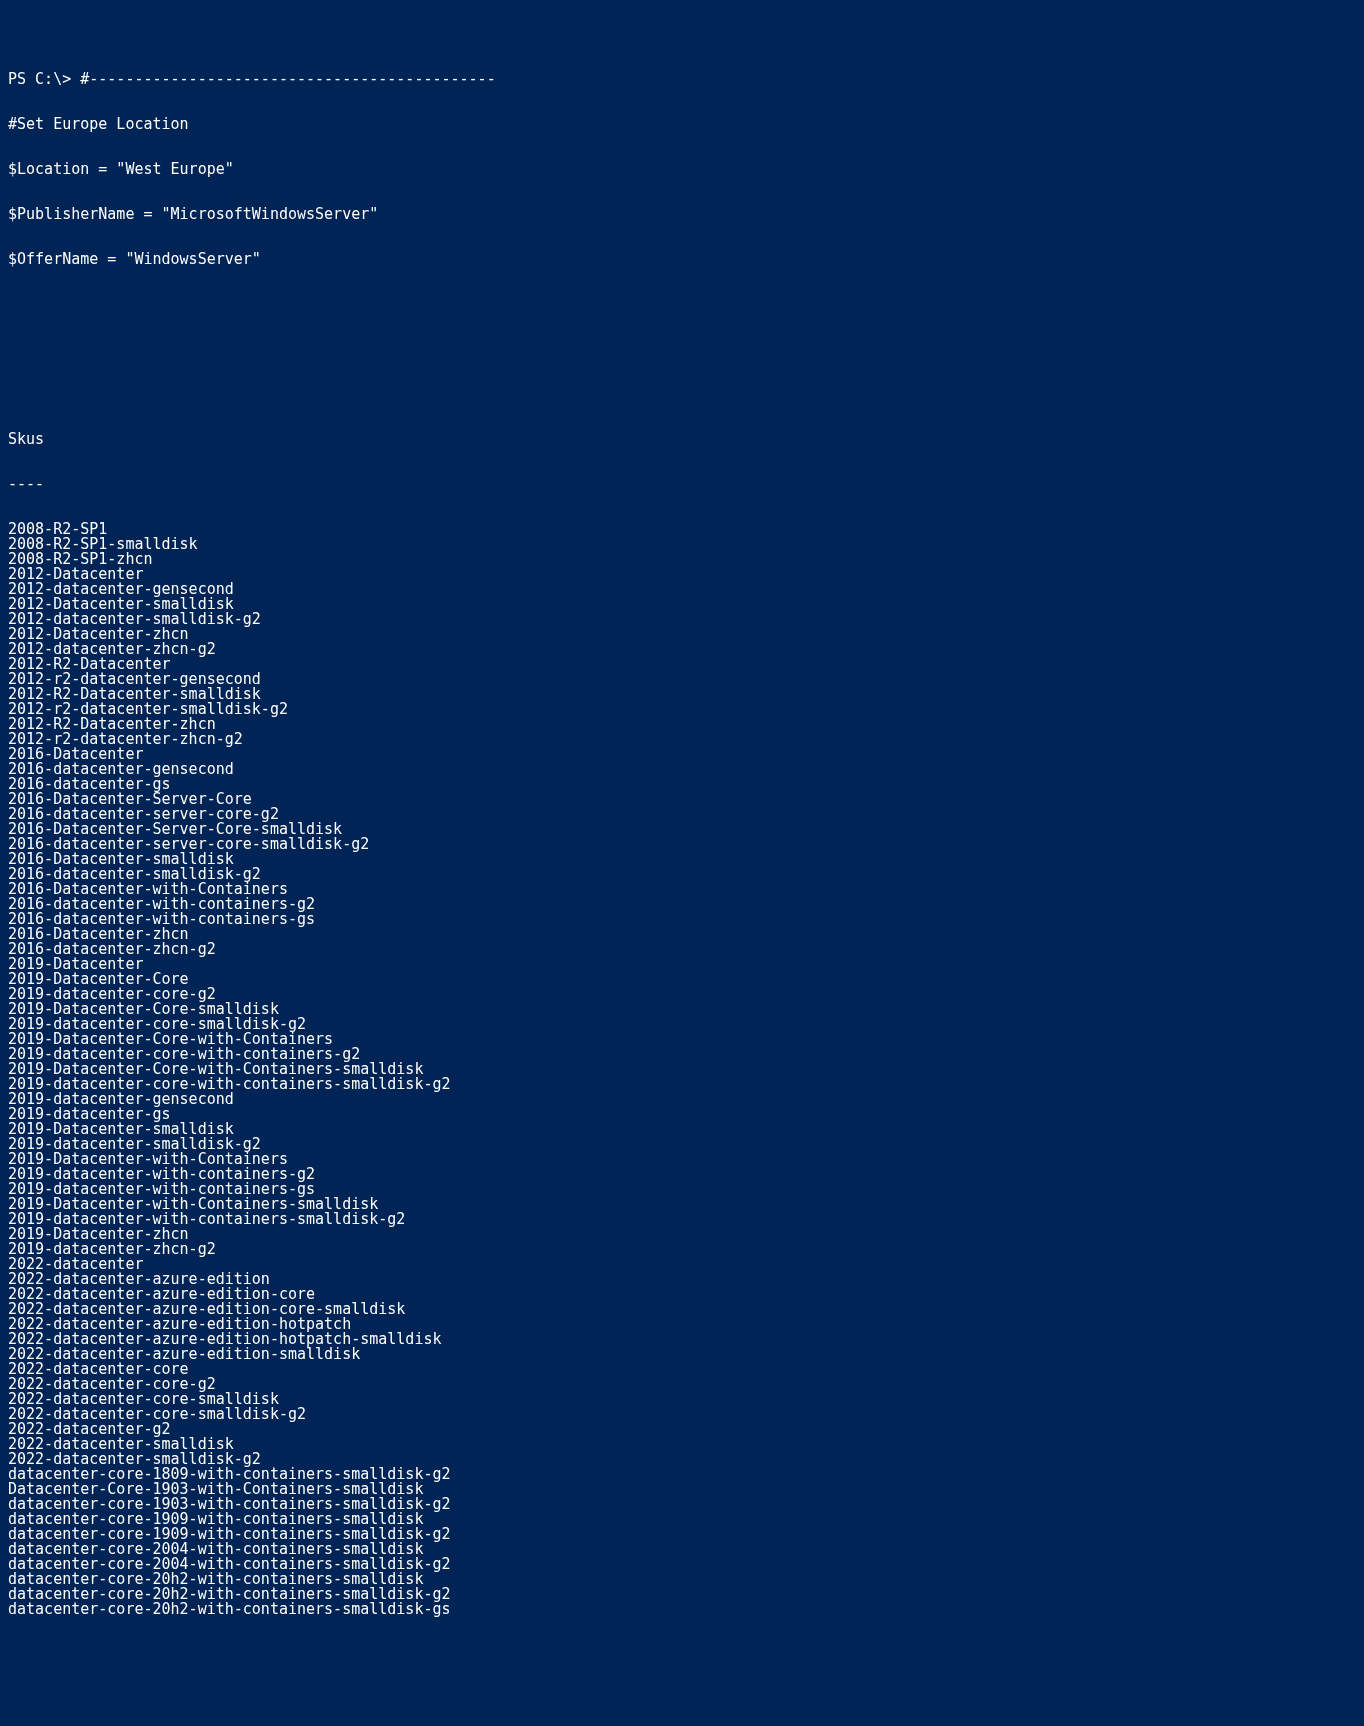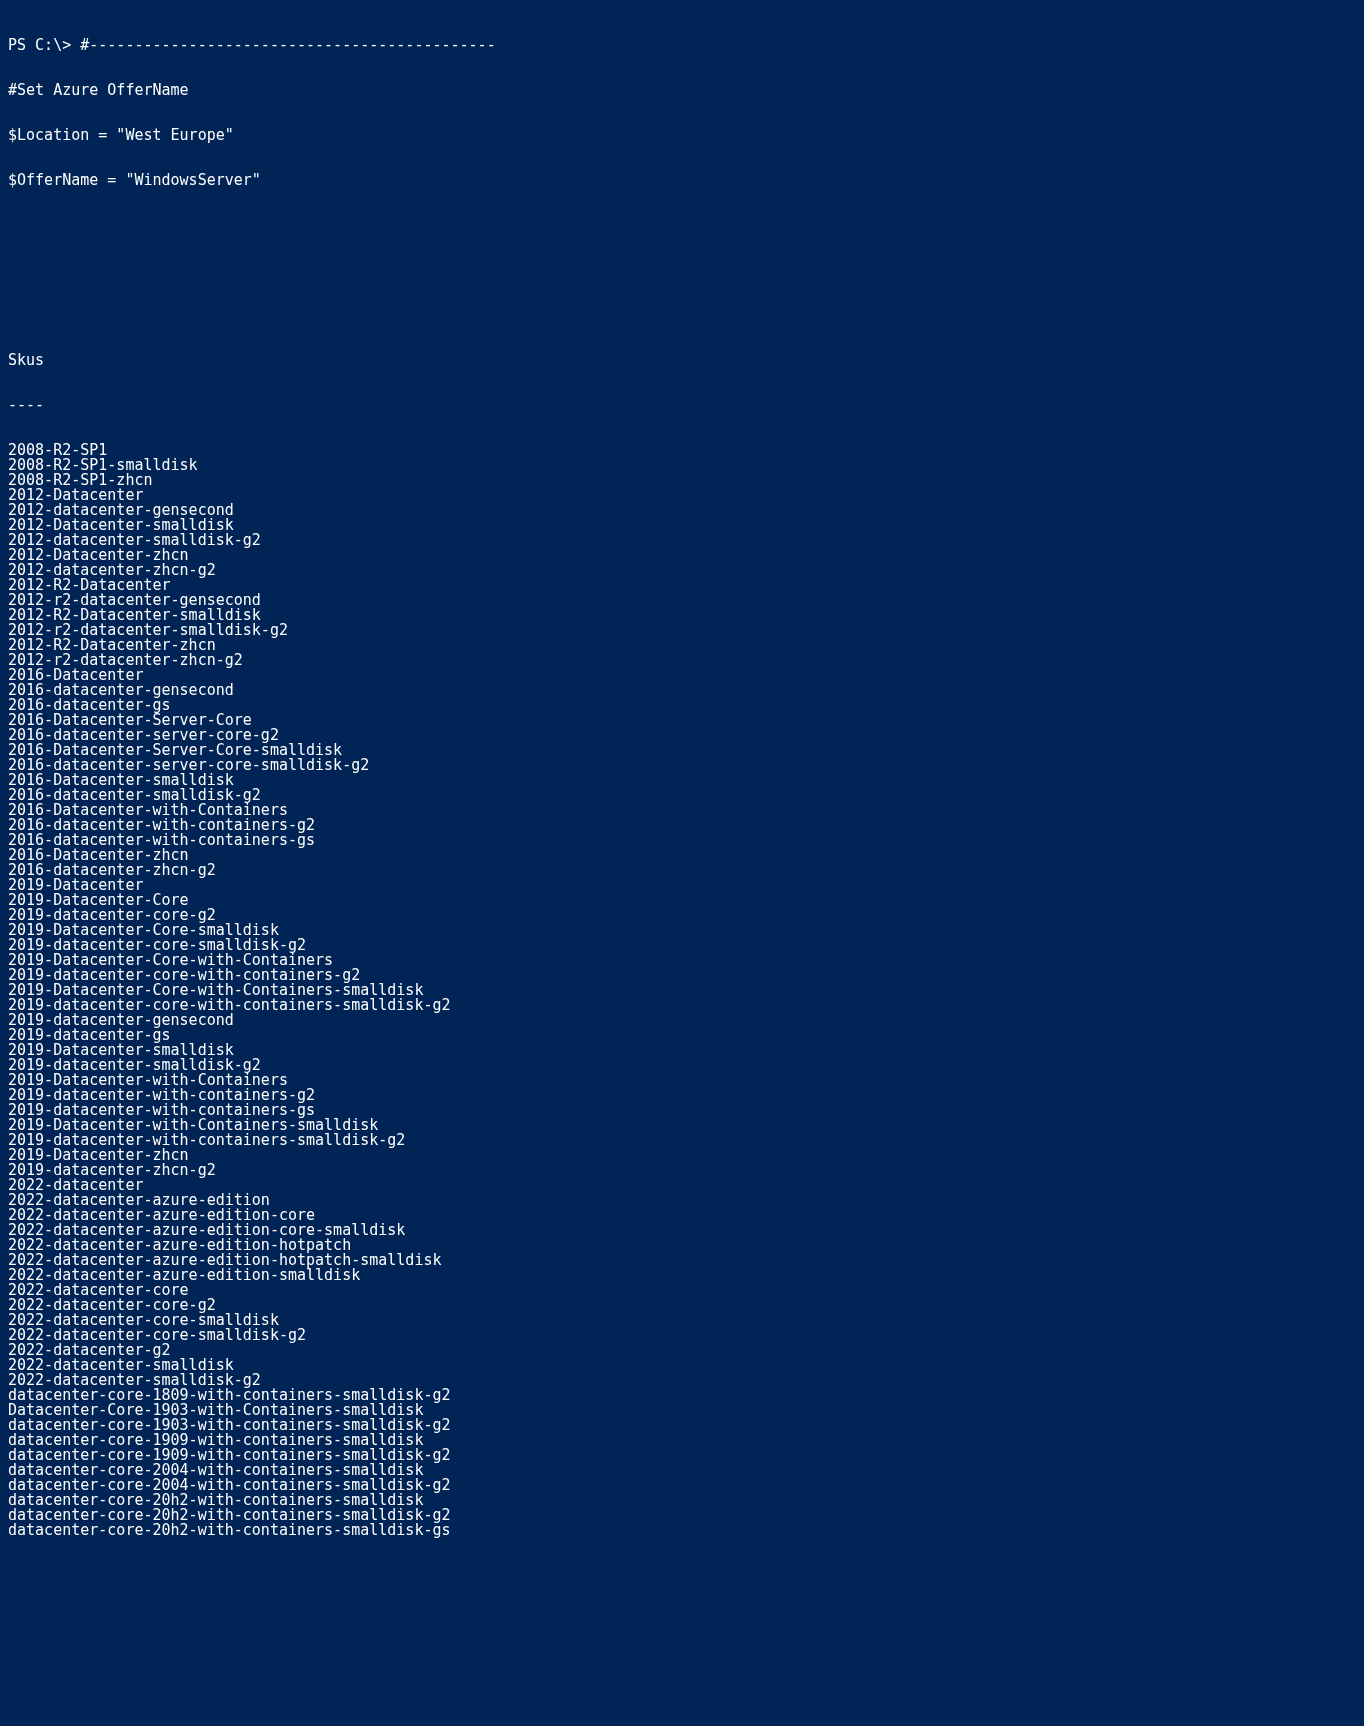--- a/index.html
+++ b/index.html
@@ -11,35 +11,37 @@
     font-family: "Consolas", "Lucida Console", monospace;
     font-size: 15px;
     line-height: 15px;
     color: #ffffff;
     overflow: hidden;
   }
   .terminal {
     padding: 8px 8px;
     white-space: pre;
     letter-spacing: 0px;
+    margin-top: 34px;
   }
   .line {
     display: block;
     min-height: 15px;
   }
   .prompt { color: #ffffff; }
   .cmd    { color: #ffffff; }
 </style>
 </head>
 <body>
 
 <div class="terminal">
   <span class="line"><span class="prompt">PS C:\&gt; </span><span class="cmd">#---------------------------------------------</span></span>
-  <span class="line">#Set Azure OfferName</span>
+  <span class="line">#Set Europe Location</span>
   <span class="line">$Location = "West Europe"</span>
+  <span class="line">$PublisherName = "MicrosoftWindowsServer"</span>
   <span class="line">$OfferName = "WindowsServer"</span>
   <span class="line"></span>
   <span class="line"></span>
   <span class="line"></span>
   <span class="line">Skus</span>
   <span class="line">----</span>
   <div id="skus-container"><span class="line">2008-R2-SP1</span><span class="line">2008-R2-SP1-smalldisk</span><span class="line">2008-R2-SP1-zhcn</span><span class="line">2012-Datacenter</span><span class="line">2012-datacenter-gensecond</span><span class="line">2012-Datacenter-smalldisk</span><span class="line">2012-datacenter-smalldisk-g2</span><span class="line">2012-Datacenter-zhcn</span><span class="line">2012-datacenter-zhcn-g2</span><span class="line">2012-R2-Datacenter</span><span class="line">2012-r2-datacenter-gensecond</span><span class="line">2012-R2-Datacenter-smalldisk</span><span class="line">2012-r2-datacenter-smalldisk-g2</span><span class="line">2012-R2-Datacenter-zhcn</span><span class="line">2012-r2-datacenter-zhcn-g2</span><span class="line">2016-Datacenter</span><span class="line">2016-datacenter-gensecond</span><span class="line">2016-datacenter-gs</span><span class="line">2016-Datacenter-Server-Core</span><span class="line">2016-datacenter-server-core-g2</span><span class="line">2016-Datacenter-Server-Core-smalldisk</span><span class="line">2016-datacenter-server-core-smalldisk-g2</span><span class="line">2016-Datacenter-smalldisk</span><span class="line">2016-datacenter-smalldisk-g2</span><span class="line">2016-Datacenter-with-Containers</span><span class="line">2016-datacenter-with-containers-g2</span><span class="line">2016-datacenter-with-containers-gs</span><span class="line">2016-Datacenter-zhcn</span><span class="line">2016-datacenter-zhcn-g2</span><span class="line">2019-Datacenter</span><span class="line">2019-Datacenter-Core</span><span class="line">2019-datacenter-core-g2</span><span class="line">2019-Datacenter-Core-smalldisk</span><span class="line">2019-datacenter-core-smalldisk-g2</span><span class="line">2019-Datacenter-Core-with-Containers</span><span class="line">2019-datacenter-core-with-containers-g2</span><span class="line">2019-Datacenter-Core-with-Containers-smalldisk</span><span class="line">2019-datacenter-core-with-containers-smalldisk-g2</span><span class="line">2019-datacenter-gensecond</span><span class="line">2019-datacenter-gs</span><span class="line">2019-Datacenter-smalldisk</span><span class="line">2019-datacenter-smalldisk-g2</span><span class="line">2019-Datacenter-with-Containers</span><span class="line">2019-datacenter-with-containers-g2</span><span class="line">2019-datacenter-with-containers-gs</span><span class="line">2019-Datacenter-with-Containers-smalldisk</span><span class="line">2019-datacenter-with-containers-smalldisk-g2</span><span class="line">2019-Datacenter-zhcn</span><span class="line">2019-datacenter-zhcn-g2</span><span class="line">2022-datacenter</span><span class="line">2022-datacenter-azure-edition</span><span class="line">2022-datacenter-azure-edition-core</span><span class="line">2022-datacenter-azure-edition-core-smalldisk</span><span class="line">2022-datacenter-azure-edition-hotpatch</span><span class="line">2022-datacenter-azure-edition-hotpatch-smalldisk</span><span class="line">2022-datacenter-azure-edition-smalldisk</span><span class="line">2022-datacenter-core</span><span class="line">2022-datacenter-core-g2</span><span class="line">2022-datacenter-core-smalldisk</span><span class="line">2022-datacenter-core-smalldisk-g2</span><span class="line">2022-datacenter-g2</span><span class="line">2022-datacenter-smalldisk</span><span class="line">2022-datacenter-smalldisk-g2</span><span class="line">datacenter-core-1809-with-containers-smalldisk-g2</span><span class="line">Datacenter-Core-1903-with-Containers-smalldisk</span><span class="line">datacenter-core-1903-with-containers-smalldisk-g2</span><span class="line">datacenter-core-1909-with-containers-smalldisk</span><span class="line">datacenter-core-1909-with-containers-smalldisk-g2</span><span class="line">datacenter-core-2004-with-containers-smalldisk</span><span class="line">datacenter-core-2004-with-containers-smalldisk-g2</span><span class="line">datacenter-core-20h2-with-containers-smalldisk</span><span class="line">datacenter-core-20h2-with-containers-smalldisk-g2</span><span class="line">datacenter-core-20h2-with-containers-smalldisk-gs</span></div>
 </div>
 
 </body></html>

